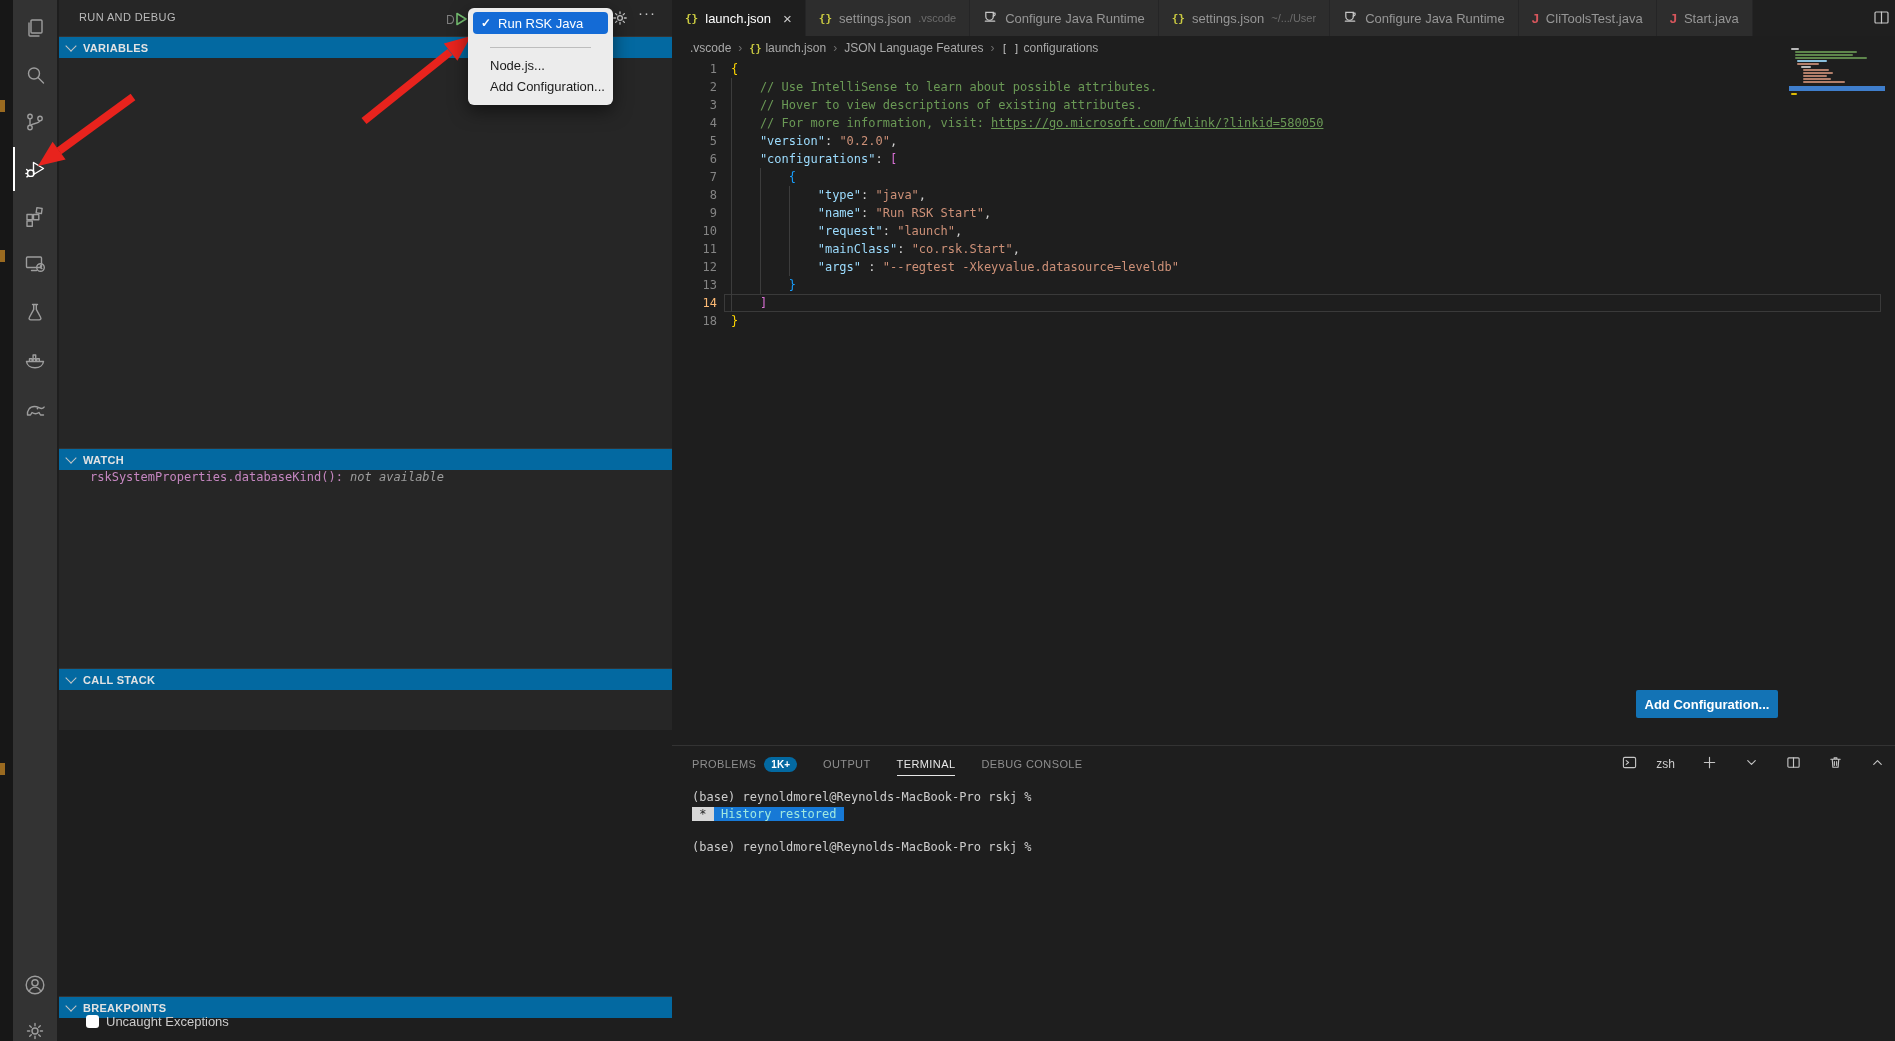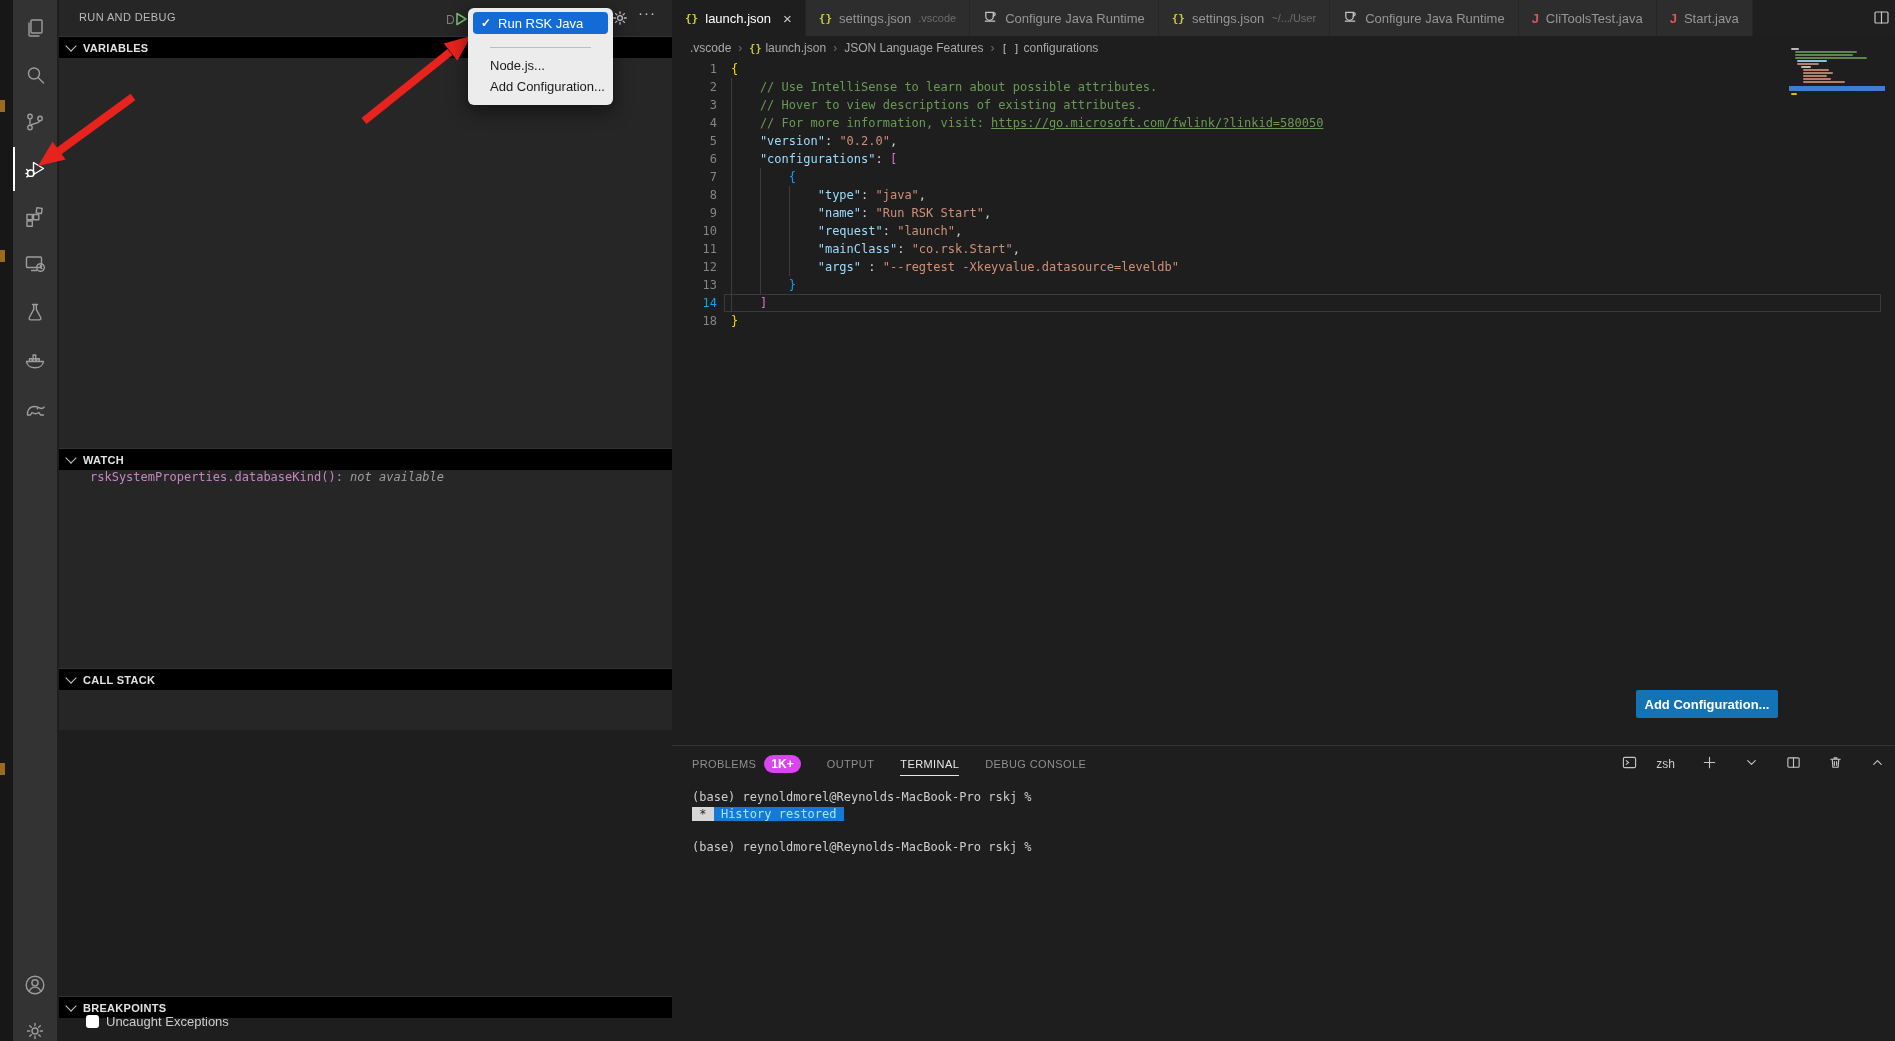--- a/index.html
+++ b/index.html
@@ -14,21 +14,21 @@
   #activity-bar{position:absolute;left:13px;top:0;width:44px;height:1041px;background:#333333;}
   .ab-item{position:absolute;left:0;width:44px;height:44px;display:flex;align-items:center;justify-content:center;
            color:#9d9d9d;box-sizing:border-box;}
   .ab-item.active{color:#ffffff;border-left:2px solid #ffffff;}
   .ab-item svg{width:24px;height:24px;fill:none;stroke:currentColor;stroke-width:1.4;stroke-linecap:round;stroke-linejoin:round;}
 
   
   #sidebar{position:absolute;left:59px;top:0;width:615px;height:730px;background:#262626;}
   #sidebar-title{position:absolute;left:20px;top:0;height:35px;line-height:35px;font-size:11px;color:#bbbbbb;letter-spacing:.4px;}
   .sb-section{position:absolute;left:0;width:615px;height:22px;display:flex;align-items:center;
-              border-top:1px solid #333333;background:#000000;box-sizing:border-box;}
+              border-top:1px solid #333333;background:#0369a1;box-sizing:border-box;}
   .sb-section .label{font-weight:bold;font-size:11px;color:#e3e3e3;letter-spacing:.3px;}
   .chev{width:7px;height:7px;border-left:1.5px solid #c5c5c5;border-bottom:1.5px solid #c5c5c5;
         transform:rotate(-45deg);margin:0 8px 4px 8px;flex:0 0 auto;}
   #section-variables{top:36px;}
   #section-watch{top:448px;}
   #section-call-stack{top:668px;}
   #section-breakpoints{top:996px;}
   #watch-row{position:absolute;left:31px;top:470px;font-family:"DejaVu Sans Mono",monospace;font-size:12px;white-space:pre;}
   #watch-expr{color:#c586c0;}
   #watch-value{color:#9d9d9d;font-style:italic;}
@@ -61,21 +61,21 @@
   #breadcrumb{position:absolute;left:0;top:36px;width:1223px;height:24px;background:#1e1e1e;display:flex;
               align-items:center;padding-left:18px;font-size:12px;color:#a9a9a9;gap:7px;box-sizing:border-box;}
   .bc-sep{color:#6e6e6e;}
   .bc-icjson{color:#cbcb41;font-weight:bold;font-size:10px;font-family:"DejaVu Sans Mono",monospace;}
   .bc-icarray{color:#c5c5c5;font-size:10px;font-family:"DejaVu Sans Mono",monospace;}
 
   
   #code{position:absolute;left:0;top:60px;width:1223px;height:685px;background:#1e1e1e;}
   .cl{position:absolute;left:0;width:1223px;height:18px;line-height:18px;font-family:"DejaVu Sans Mono",monospace;font-size:12px;}
   .cl .num{position:absolute;left:0;width:45px;text-align:right;color:#858585;}
-  .cl .num.cur{color:#0ea5e9;}
+  .cl .num.cur{color:#fdba74;}
   .cl .ct{position:absolute;left:59px;white-space:pre;}
   .cm{color:#6a9955;} .lk{color:#6a9955;text-decoration:underline;}
   .k{color:#9cdcfe;} .s{color:#ce9178;} .pn{color:#d4d4d4;}
   .b1{color:#ffd700;} .b2{color:#da70d6;} .b3{color:#179fff;}
   .guide{position:absolute;width:1px;background:#3c3c3c;}
   #cur-line{position:absolute;left:52px;right:14px;height:18px;border:1px solid #3a3a3a;box-sizing:border-box;}
 
   
   #minimap{position:absolute;right:10px;top:48px;width:96px;height:52px;}
   .mm-bar{position:absolute;height:2px;border-radius:1px;opacity:.85;}
@@ -84,21 +84,21 @@
   
   #add-config-button{position:absolute;right:117px;top:690px;width:142px;height:28px;background:#1373b5;border-radius:2px;
      color:#ffffff;font-size:13px;font-weight:bold;display:flex;align-items:center;justify-content:center;}
 
   
   #panel{position:absolute;left:0;top:745px;width:1223px;height:296px;background:#1e1e1e;border-top:1px solid #333333;box-sizing:border-box;}
   #panel-tabs{position:absolute;left:20px;top:0;height:36px;display:flex;gap:26px;align-items:center;}
   .ptab{position:relative;height:36px;display:flex;align-items:center;gap:8px;font-size:11px;color:#8f8f8f;letter-spacing:.4px;}
   .ptab.active{color:#e7e7e7;}
   .ptab.active:after{content:'';position:absolute;left:0;right:0;bottom:6px;height:1px;background:#e7e7e7;}
-  .pbadge{background:#d946ef;color:#ffffff;font-size:12px;font-weight:bold;border-radius:10px;padding:2px 7px;letter-spacing:0;}
+  .pbadge{background:#0369a1;color:#ffffff;font-size:10px;font-weight:bold;border-radius:10px;padding:2px 7px;letter-spacing:0;}
   #panel-actions{position:absolute;right:10px;top:0;height:36px;display:flex;align-items:center;gap:27px;color:#c5c5c5;}
   #panel-actions .picon svg{width:15px;height:15px;fill:none;stroke:currentColor;stroke-width:1.2;stroke-linecap:round;stroke-linejoin:round;}
   #shell-label{font-size:12px;color:#cccccc;margin-left:-8px;}
   #terminal{position:absolute;left:20px;top:43px;right:10px;bottom:0;font-family:"DejaVu Sans Mono",monospace;
             font-size:12px;line-height:16.8px;color:#cccccc;white-space:pre;}
   .t-star{background:#d7d7d7;color:#1e1e1e;}
   .t-hist{background:#1779d6;color:#9fe8e0;}
 
   
   #config-dropdown{position:absolute;left:468px;top:8px;width:145px;background:#ececec;border-radius:6px;z-index:50;

